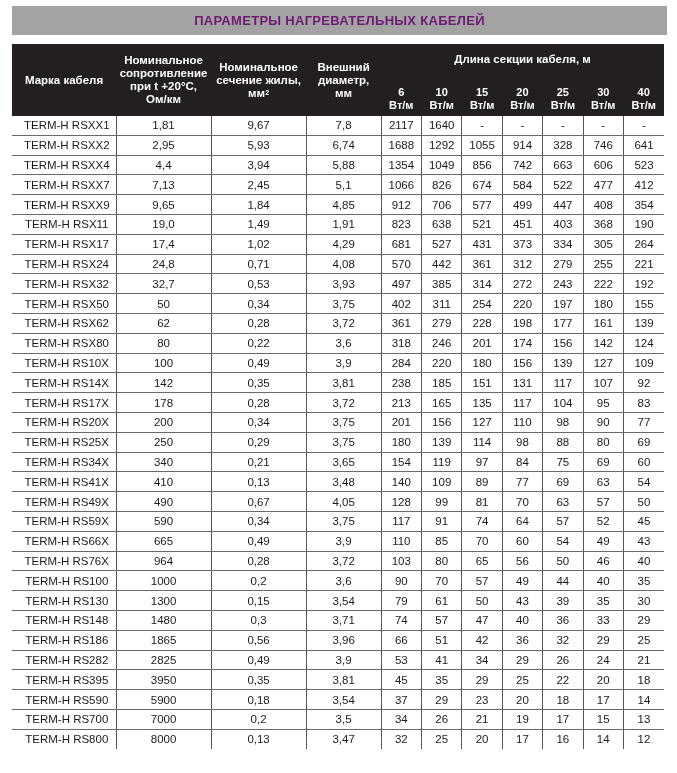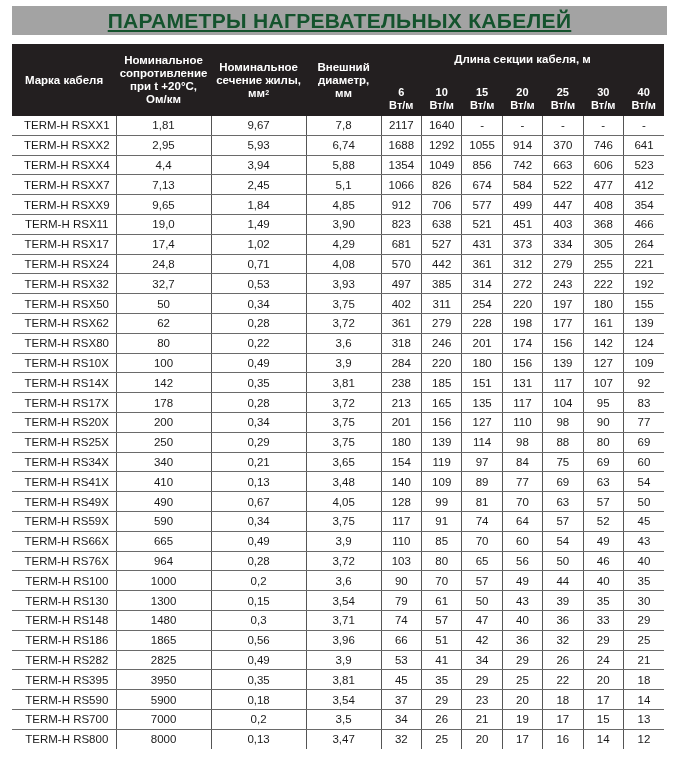--- a/index.html
+++ b/index.html
@@ -1,20 +1,20 @@
 <!DOCTYPE html>
 <html><head>
 <meta charset="utf-8">
 <style>
   html, body { margin:0; padding:0; background:#ffffff; }
   body { width:677px; height:773px; position:relative; overflow:hidden;
          font-family:"Liberation Sans", "DejaVu Sans", sans-serif; color:#1a1a1a; }
   .title-bar { position:absolute; left:12px; top:6px; width:655px; height:29px;
-               background:#a3a3a3; color:#14532d; font-weight:bold; font-size:21px;
-               display:flex; align-items:center; justify-content:center; letter-spacing:0.3px;text-decoration:underline; }
+               background:#a3a3a3; color:#701a75; font-weight:bold; font-size:13px;
+               display:flex; align-items:center; justify-content:center; letter-spacing:0.3px; }
   table { position:absolute; left:12px; top:44px; border-collapse:collapse; table-layout:fixed; width:652px; }
   col.c0 { width:104px; } col.c1 { width:95px; } col.c2 { width:95px; } col.c3 { width:75px; }
   col.cl { width:40.4px; }
   thead th { background:#231f20; color:#ffffff; font-weight:bold; font-size:11.5px; line-height:13px;
              text-align:center; vertical-align:middle; padding:0; }
   thead tr.h1 th { height:22px; }
   thead tr.h2 th { height:44px; }
   thead th.span-len { vertical-align:bottom; padding-bottom:2px;margin-top:18px; }
   thead th.lenh { vertical-align:bottom; padding-bottom:4px; font-size:11px; }
   tbody td { height:18.8px; font-size:11.5px; text-align:center; padding:0;
@@ -90,21 +90,21 @@
       </tr>
       <tr>
         <td class="name">TERM-H RSXX2</td>
         <td>2,95</td>
         <td>5,93</td>
         <td>6,74</td>
         <td>1688</td>
         <td>1292</td>
         <td>1055</td>
         <td>914</td>
-        <td>370</td>
+        <td>328</td>
         <td>746</td>
         <td>641</td>
       </tr>
       <tr>
         <td class="name">TERM-H RSXX4</td>
         <td>4,4</td>
         <td>3,94</td>
         <td>5,88</td>
         <td>1354</td>
         <td>1049</td>
@@ -137,28 +137,28 @@
         <td>577</td>
         <td>499</td>
         <td>447</td>
         <td>408</td>
         <td>354</td>
       </tr>
       <tr>
         <td class="name">TERM-H RSX11</td>
         <td>19,0</td>
         <td>1,49</td>
-        <td>3,90</td>
+        <td>1,91</td>
         <td>823</td>
         <td>638</td>
         <td>521</td>
         <td>451</td>
         <td>403</td>
         <td>368</td>
-        <td>466</td>
+        <td>190</td>
       </tr>
       <tr>
         <td class="name">TERM-H RSX17</td>
         <td>17,4</td>
         <td>1,02</td>
         <td>4,29</td>
         <td>681</td>
         <td>527</td>
         <td>431</td>
         <td>373</td>

